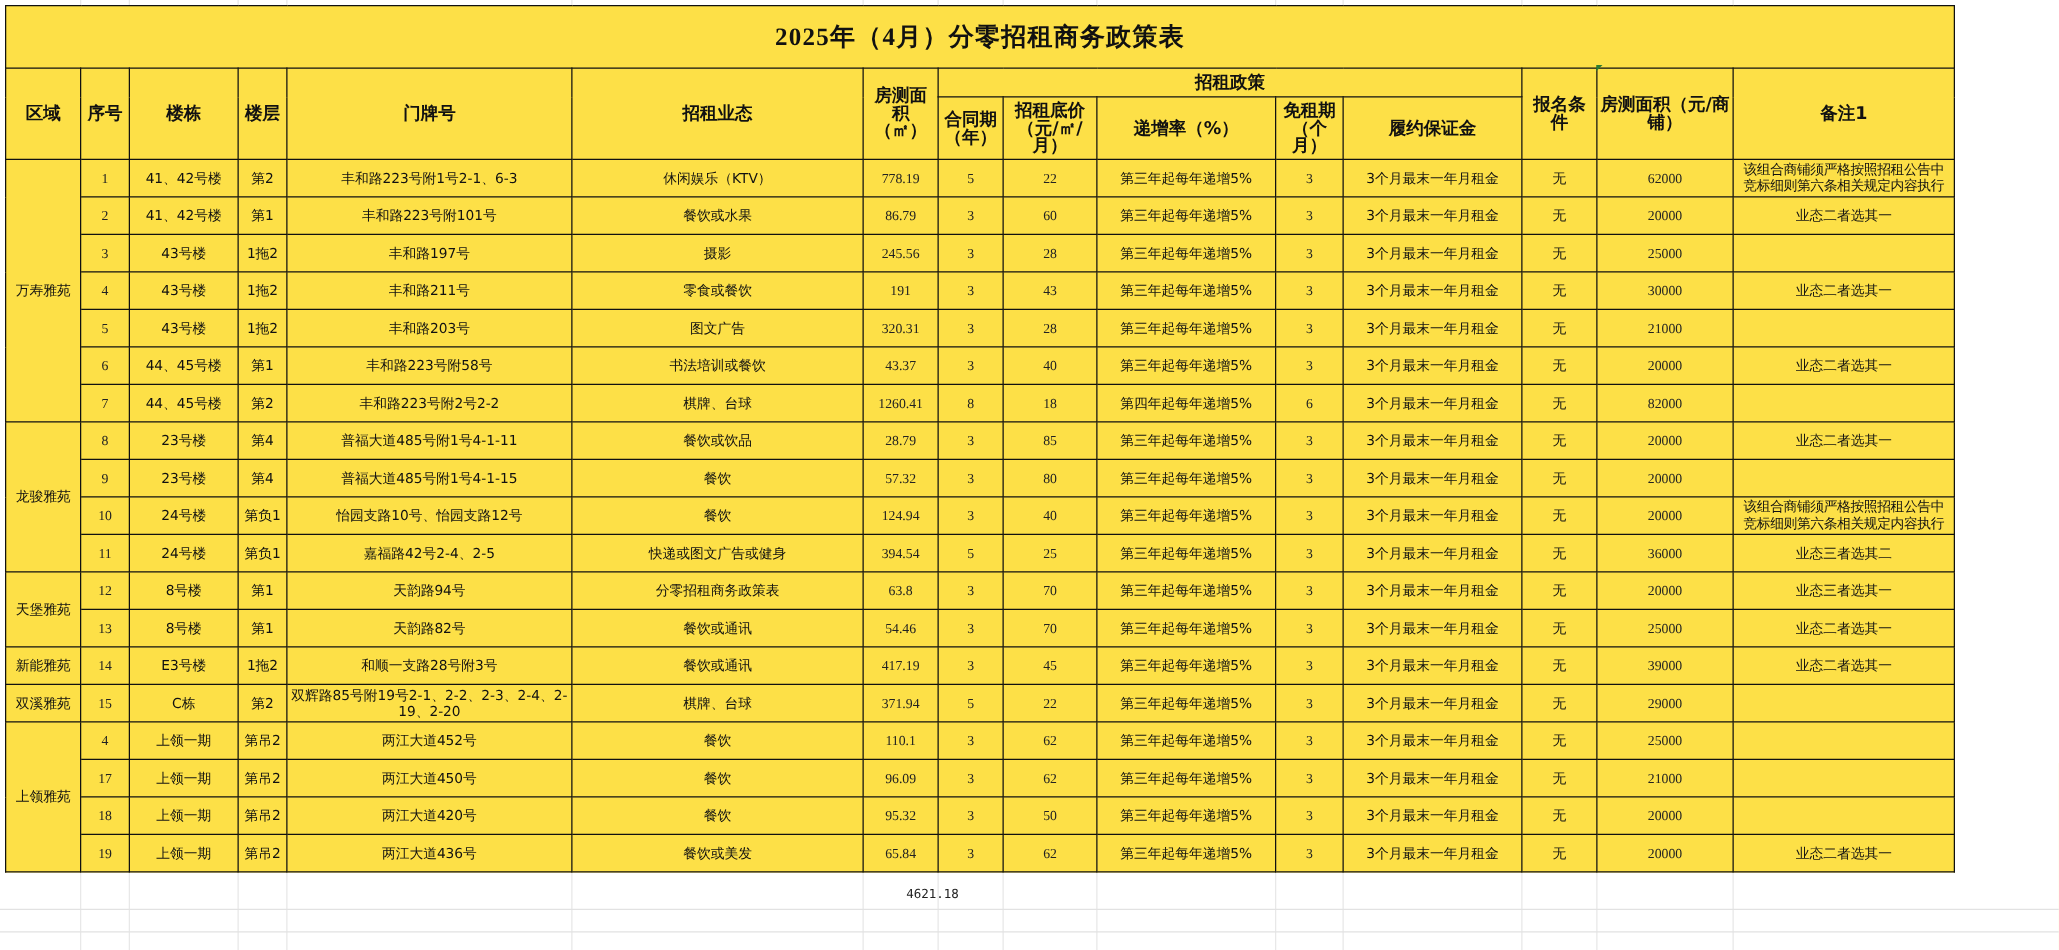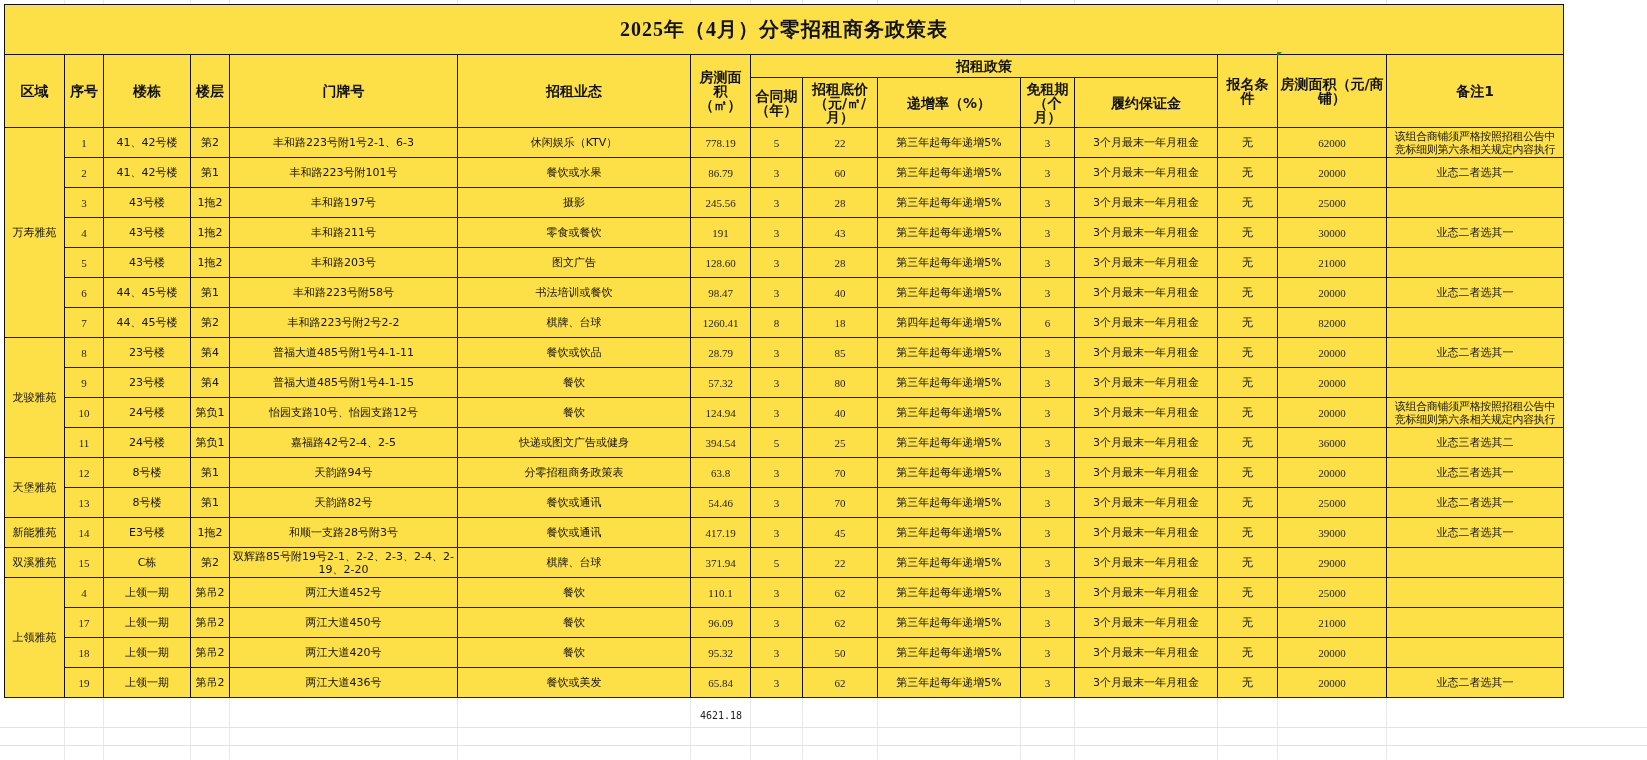--- a/index.html
+++ b/index.html
@@ -17,21 +17,21 @@
   .hdr-top { height:23px; }
   .hdr-bot { height:50px; }
   tr.data-row td { height:29px; }
   .cjk { font-family:"DejaVu Sans","Liberation Sans",sans-serif; font-size:11px; }
   .num { font-family:"Liberation Serif","DejaVu Serif",serif; font-size:12px; color:#222; }
   .note-long { white-space:normal !important; font-size:11px; line-height:13px; text-align:left; padding:0 6px !important;
     font-family:Liberation Sans, sans-serif; letter-spacing:-0.3px; }
   .addr-wrap { white-space:normal !important; line-height:13px; }
   .green-mark { position:absolute; left:1277px; top:52px; width:0; height:0;
     border-top:5px solid #2e7d32; border-right:5px solid transparent; }
-  .total { position:absolute; left:691px; top:710px; width:60px; text-align:center;
+  .total { position:absolute; left:716px; top:710px; width:60px; text-align:center;
     font-family:"DejaVu Sans Mono","Liberation Mono",monospace; font-size:10px; color:#222; }
 </style>
 </head>
 <body>
 
 <div class="faint-line-v" style="left:64px"></div>
 <div class="faint-line-v" style="left:103px"></div>
 <div class="faint-line-v" style="left:190px"></div>
 <div class="faint-line-v" style="left:229px"></div>
 <div class="faint-line-v" style="left:457px"></div>
@@ -155,37 +155,37 @@
         <td class="cjk">无</td>
         <td class="num">30000</td>
         <td class="cjk">业态二者选其一</td>
       </tr>
       <tr class="data-row">
         <td class="num">5</td>
         <td class="cjk">43号楼</td>
         <td class="cjk">1拖2</td>
         <td class="cjk">丰和路203号</td>
         <td class="cjk">图文广告</td>
-        <td class="num">128.60</td>
+        <td class="num">320.31</td>
         <td class="num">3</td>
         <td class="num">28</td>
         <td class="cjk">第三年起每年递增5%</td>
         <td class="num">3</td>
         <td class="cjk">3个月最末一年月租金</td>
         <td class="cjk">无</td>
         <td class="num">21000</td>
         <td class="cjk"></td>
       </tr>
       <tr class="data-row">
         <td class="num">6</td>
         <td class="cjk">44、45号楼</td>
         <td class="cjk">第1</td>
         <td class="cjk">丰和路223号附58号</td>
         <td class="cjk">书法培训或餐饮</td>
-        <td class="num">98.47</td>
+        <td class="num">43.37</td>
         <td class="num">3</td>
         <td class="num">40</td>
         <td class="cjk">第三年起每年递增5%</td>
         <td class="num">3</td>
         <td class="cjk">3个月最末一年月租金</td>
         <td class="cjk">无</td>
         <td class="num">20000</td>
         <td class="cjk">业态二者选其一</td>
       </tr>
       <tr class="data-row">

